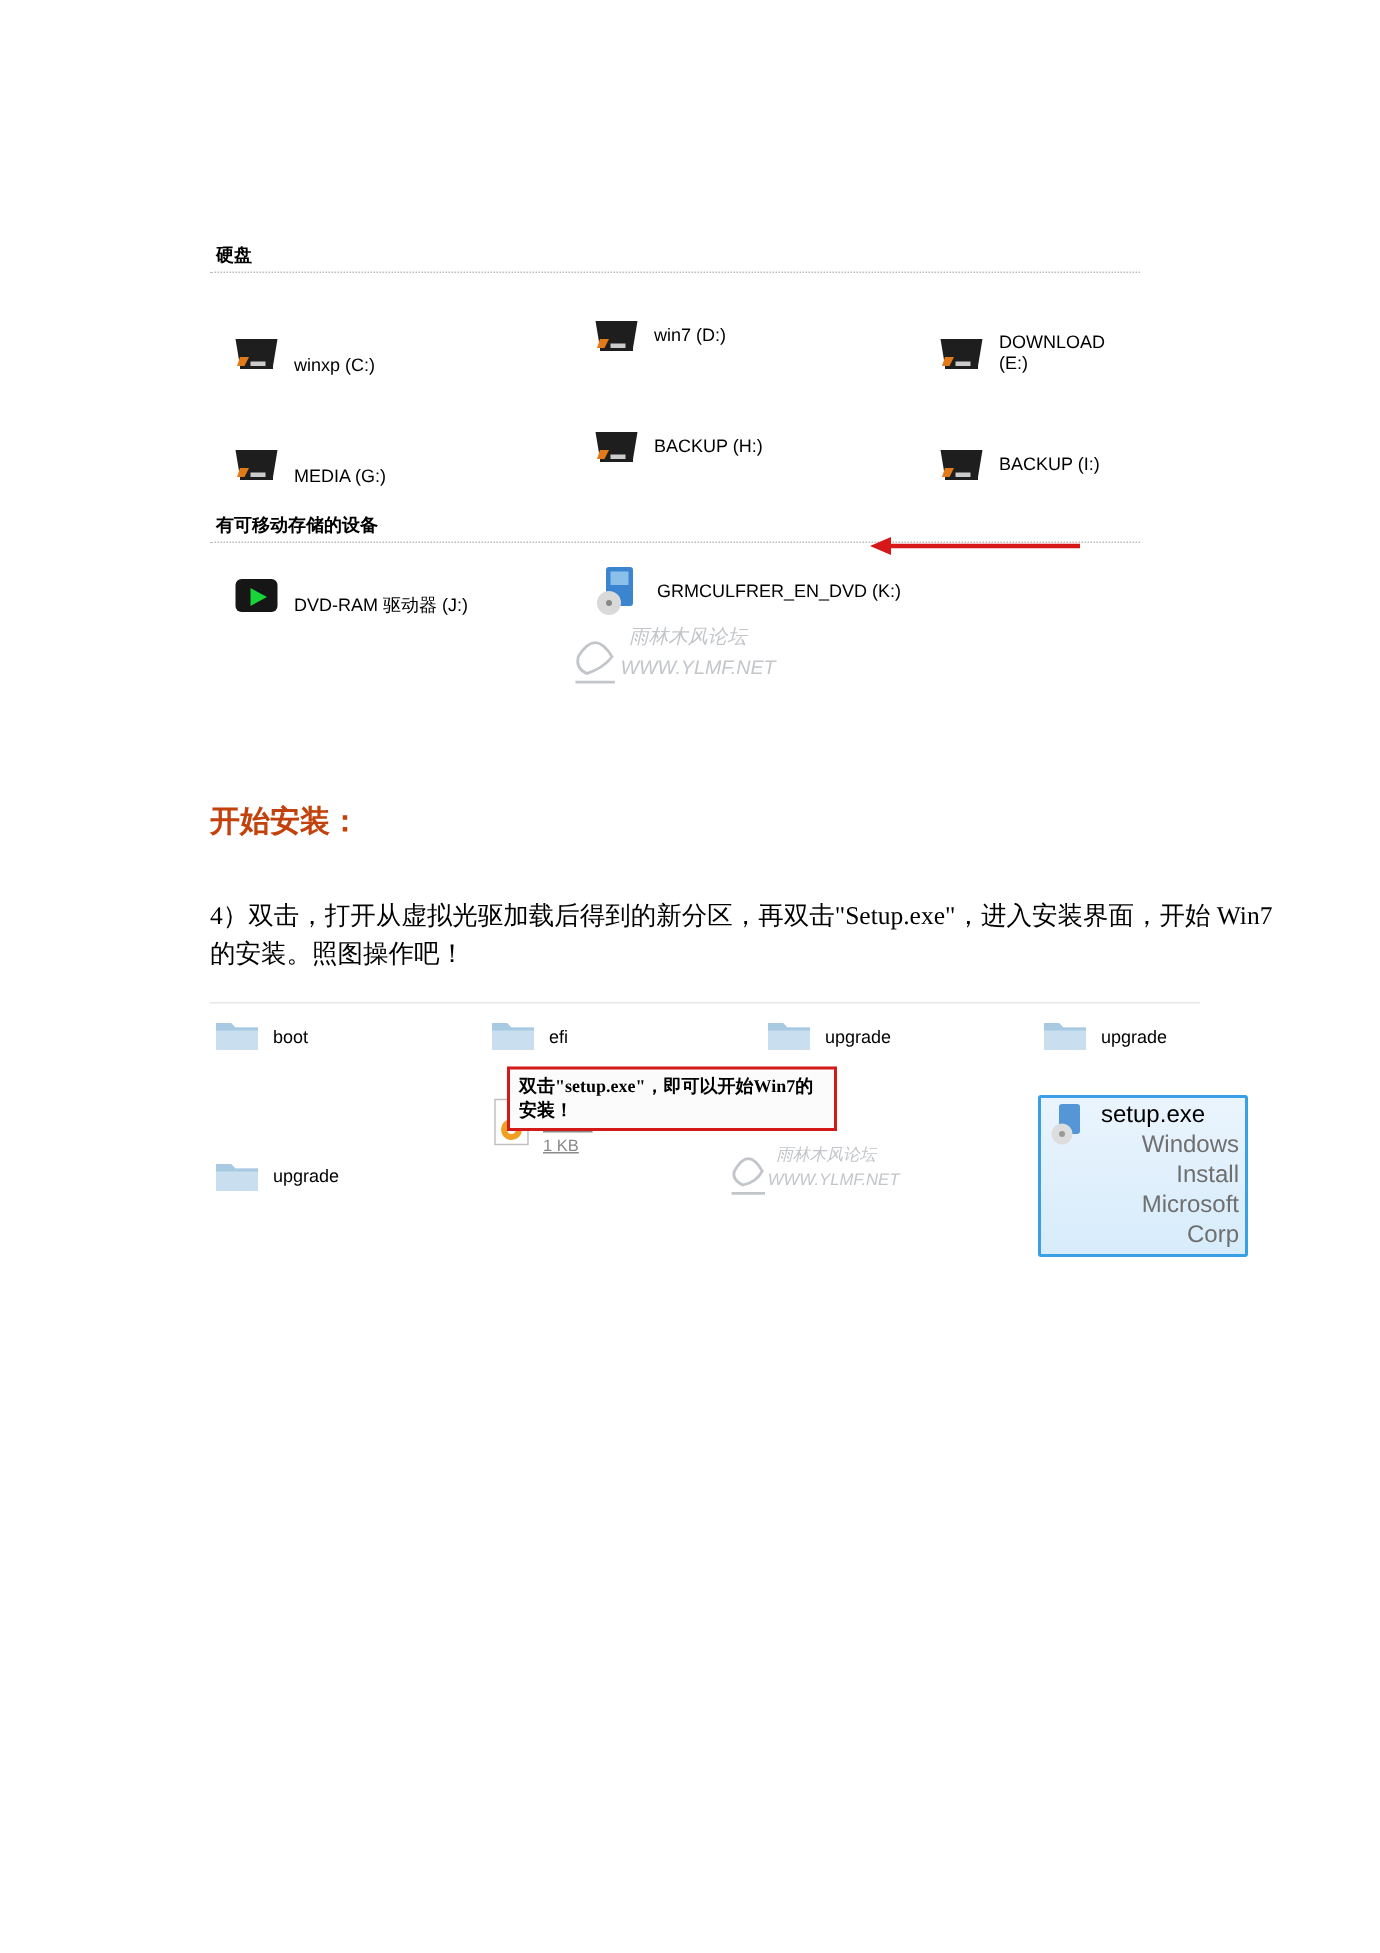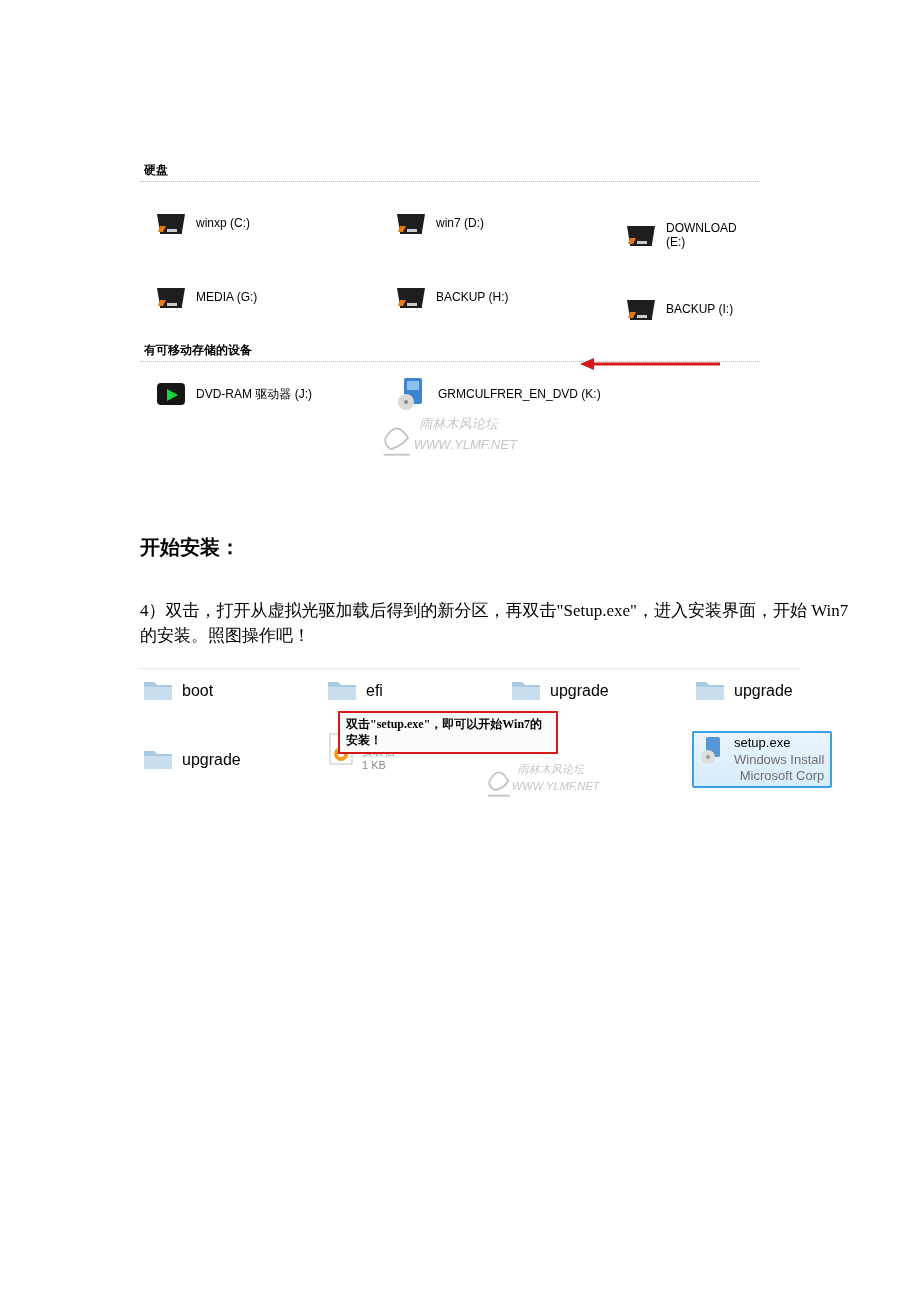--- a/index.html
+++ b/index.html
@@ -32,21 +32,21 @@
       margin-bottom: 12px;
     }
     .drive-item {
       display: flex;
       align-items: center;
       gap: 8px;
       padding: 4px 6px 4px 14px;
       font-size: 12px;
       color: #000;
     }
-    .drive-item.c1 { width: 240px; }
+    .drive-item.c1 { width: 240px; align-items: flex-end; }
     .drive-item.c2 { width: 230px; }
     .drive-item.c3 { width: 150px; margin-top: 24px; }
     .hdd-icon {
       width: 34px; height: 30px; position: relative;
     }
     .hdd-icon svg { width: 34px; height: 30px; }
     .dvd-icon { width: 34px; height: 30px; }
     .dvd-icon svg { width: 34px; height: 30px; }
     .iso-icon { width: 36px; height: 36px; }
     .iso-icon svg { width: 36px; height: 36px; }
@@ -61,21 +61,21 @@
     .arrow-left svg { width: 140px; height: 14px; }
 
     .watermark1 {
       position: absolute;
       left: 378px; top: 410px;
       opacity: 0.6;
     }
     .watermark1 svg { width: 150px; height: 50px; }
 
     .heading-install {
-      color: #000000;
+      color: #c2410c;
       font-family: SimSun, "宋体", serif;
       font-size: 20px;
       font-weight: bold;
       margin-top: 118px;
       margin-bottom: 38px;
     }
     .body-text {
       font-family: SimSun, "宋体", serif;
       font-size: 17px;
       line-height: 1.45;
@@ -91,37 +91,37 @@
     }
     .folder-grid {
       display: grid;
       grid-template-columns: 180px 180px 180px 140px;
       gap: 24px 4px;
     }
     .folder-item {
       display: flex;
       align-items: center;
       gap: 8px;
-      font-size: 16px;
+      font-size: 12px;
       color: #000;
       padding: 1px 2px;
     }
     .folder-icon svg { width: 32px; height: 26px; }
     .inf-icon svg { width: 30px; height: 34px; }
     .inf-item { display:flex; align-items:flex-start; gap:6px; padding:1px 2px;}
     .inf-text { font-size: 11px; line-height: 1.2; }
-    .inf-text .sub { color: #8a8a8a; }
+    .inf-text .sub { color: #8a8a8a; text-decoration: underline; }
     .setup-item {
       display:flex; align-items:flex-start; gap:6px; padding:2px 4px;
       border: 2px solid #3aa0e6;
       background: linear-gradient(#eaf4fd,#d7ecfb);
       border-radius: 2px;
     }
     .setup-icon svg { width: 30px; height: 30px; }
-    .setup-text { font-size: 13px; line-height: 1.25; }
+    .setup-text { font-size: 16px; line-height: 1.25; }
     .setup-text .title { color: #000; }
     .setup-text .sub { color: #6f6f6f; text-align: right; }
     .col4 { width: 140px; }
 
     .callout {
       position: absolute;
       left: 198px;
       top: 42px;
       width: 220px;
       padding: 4px 6px;

